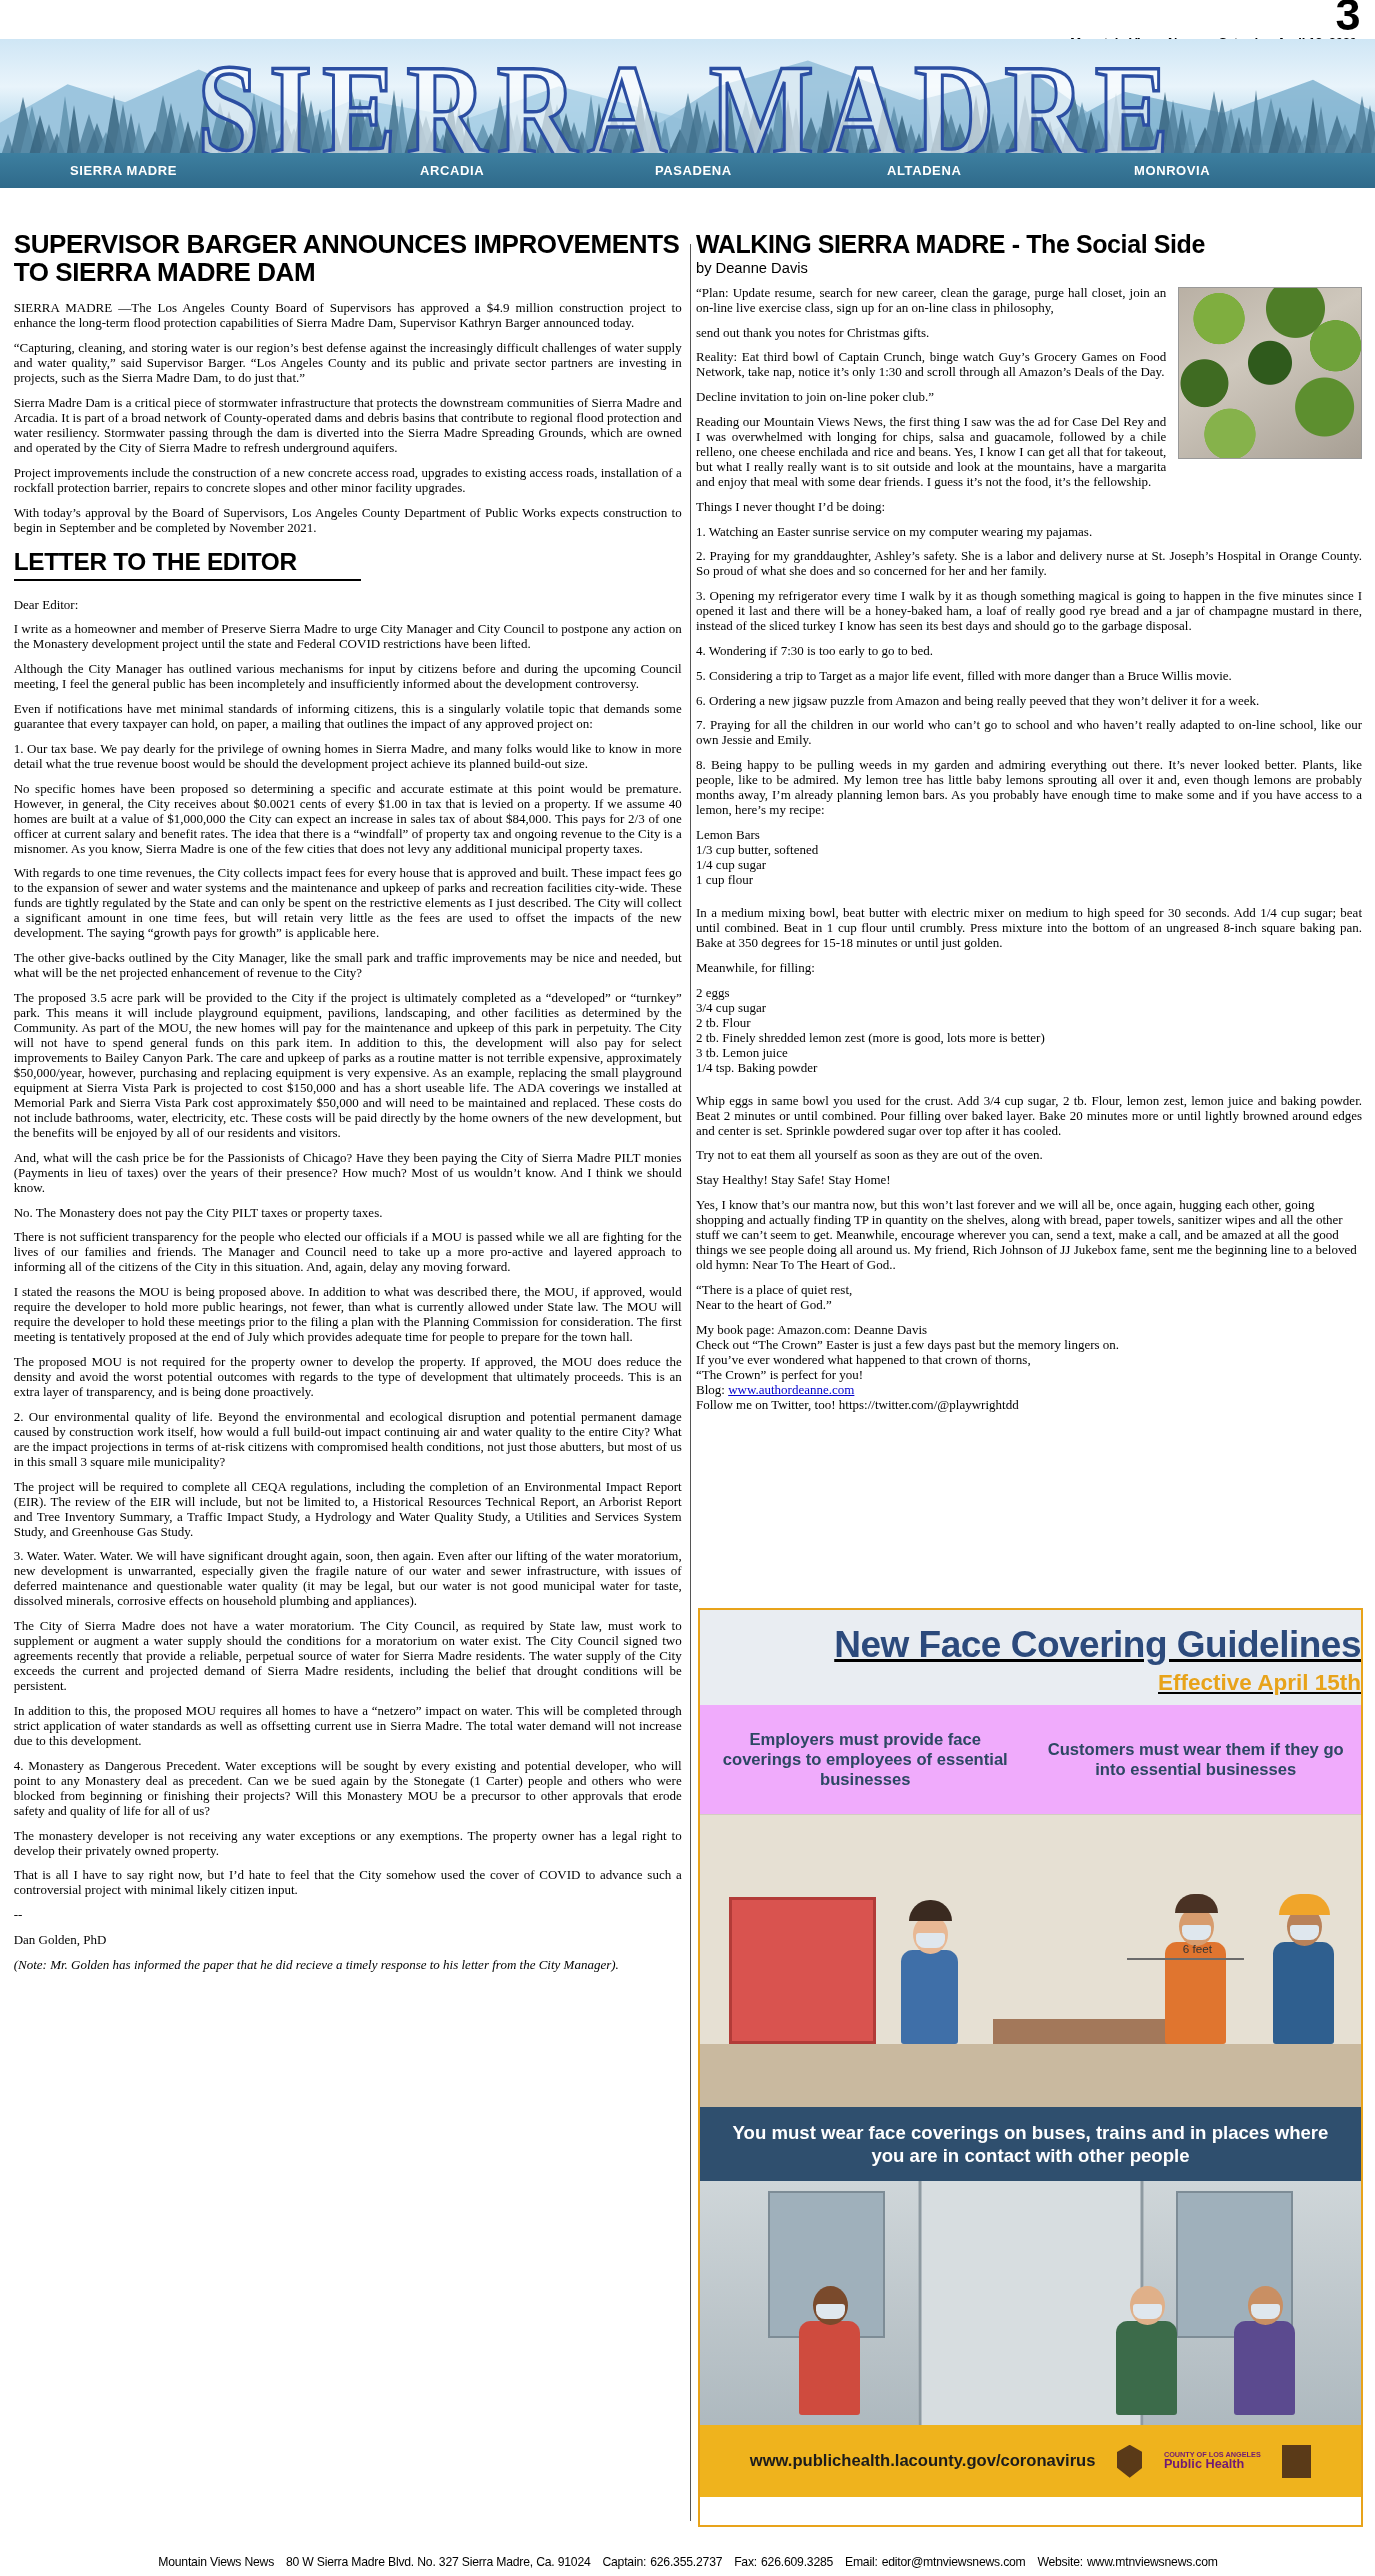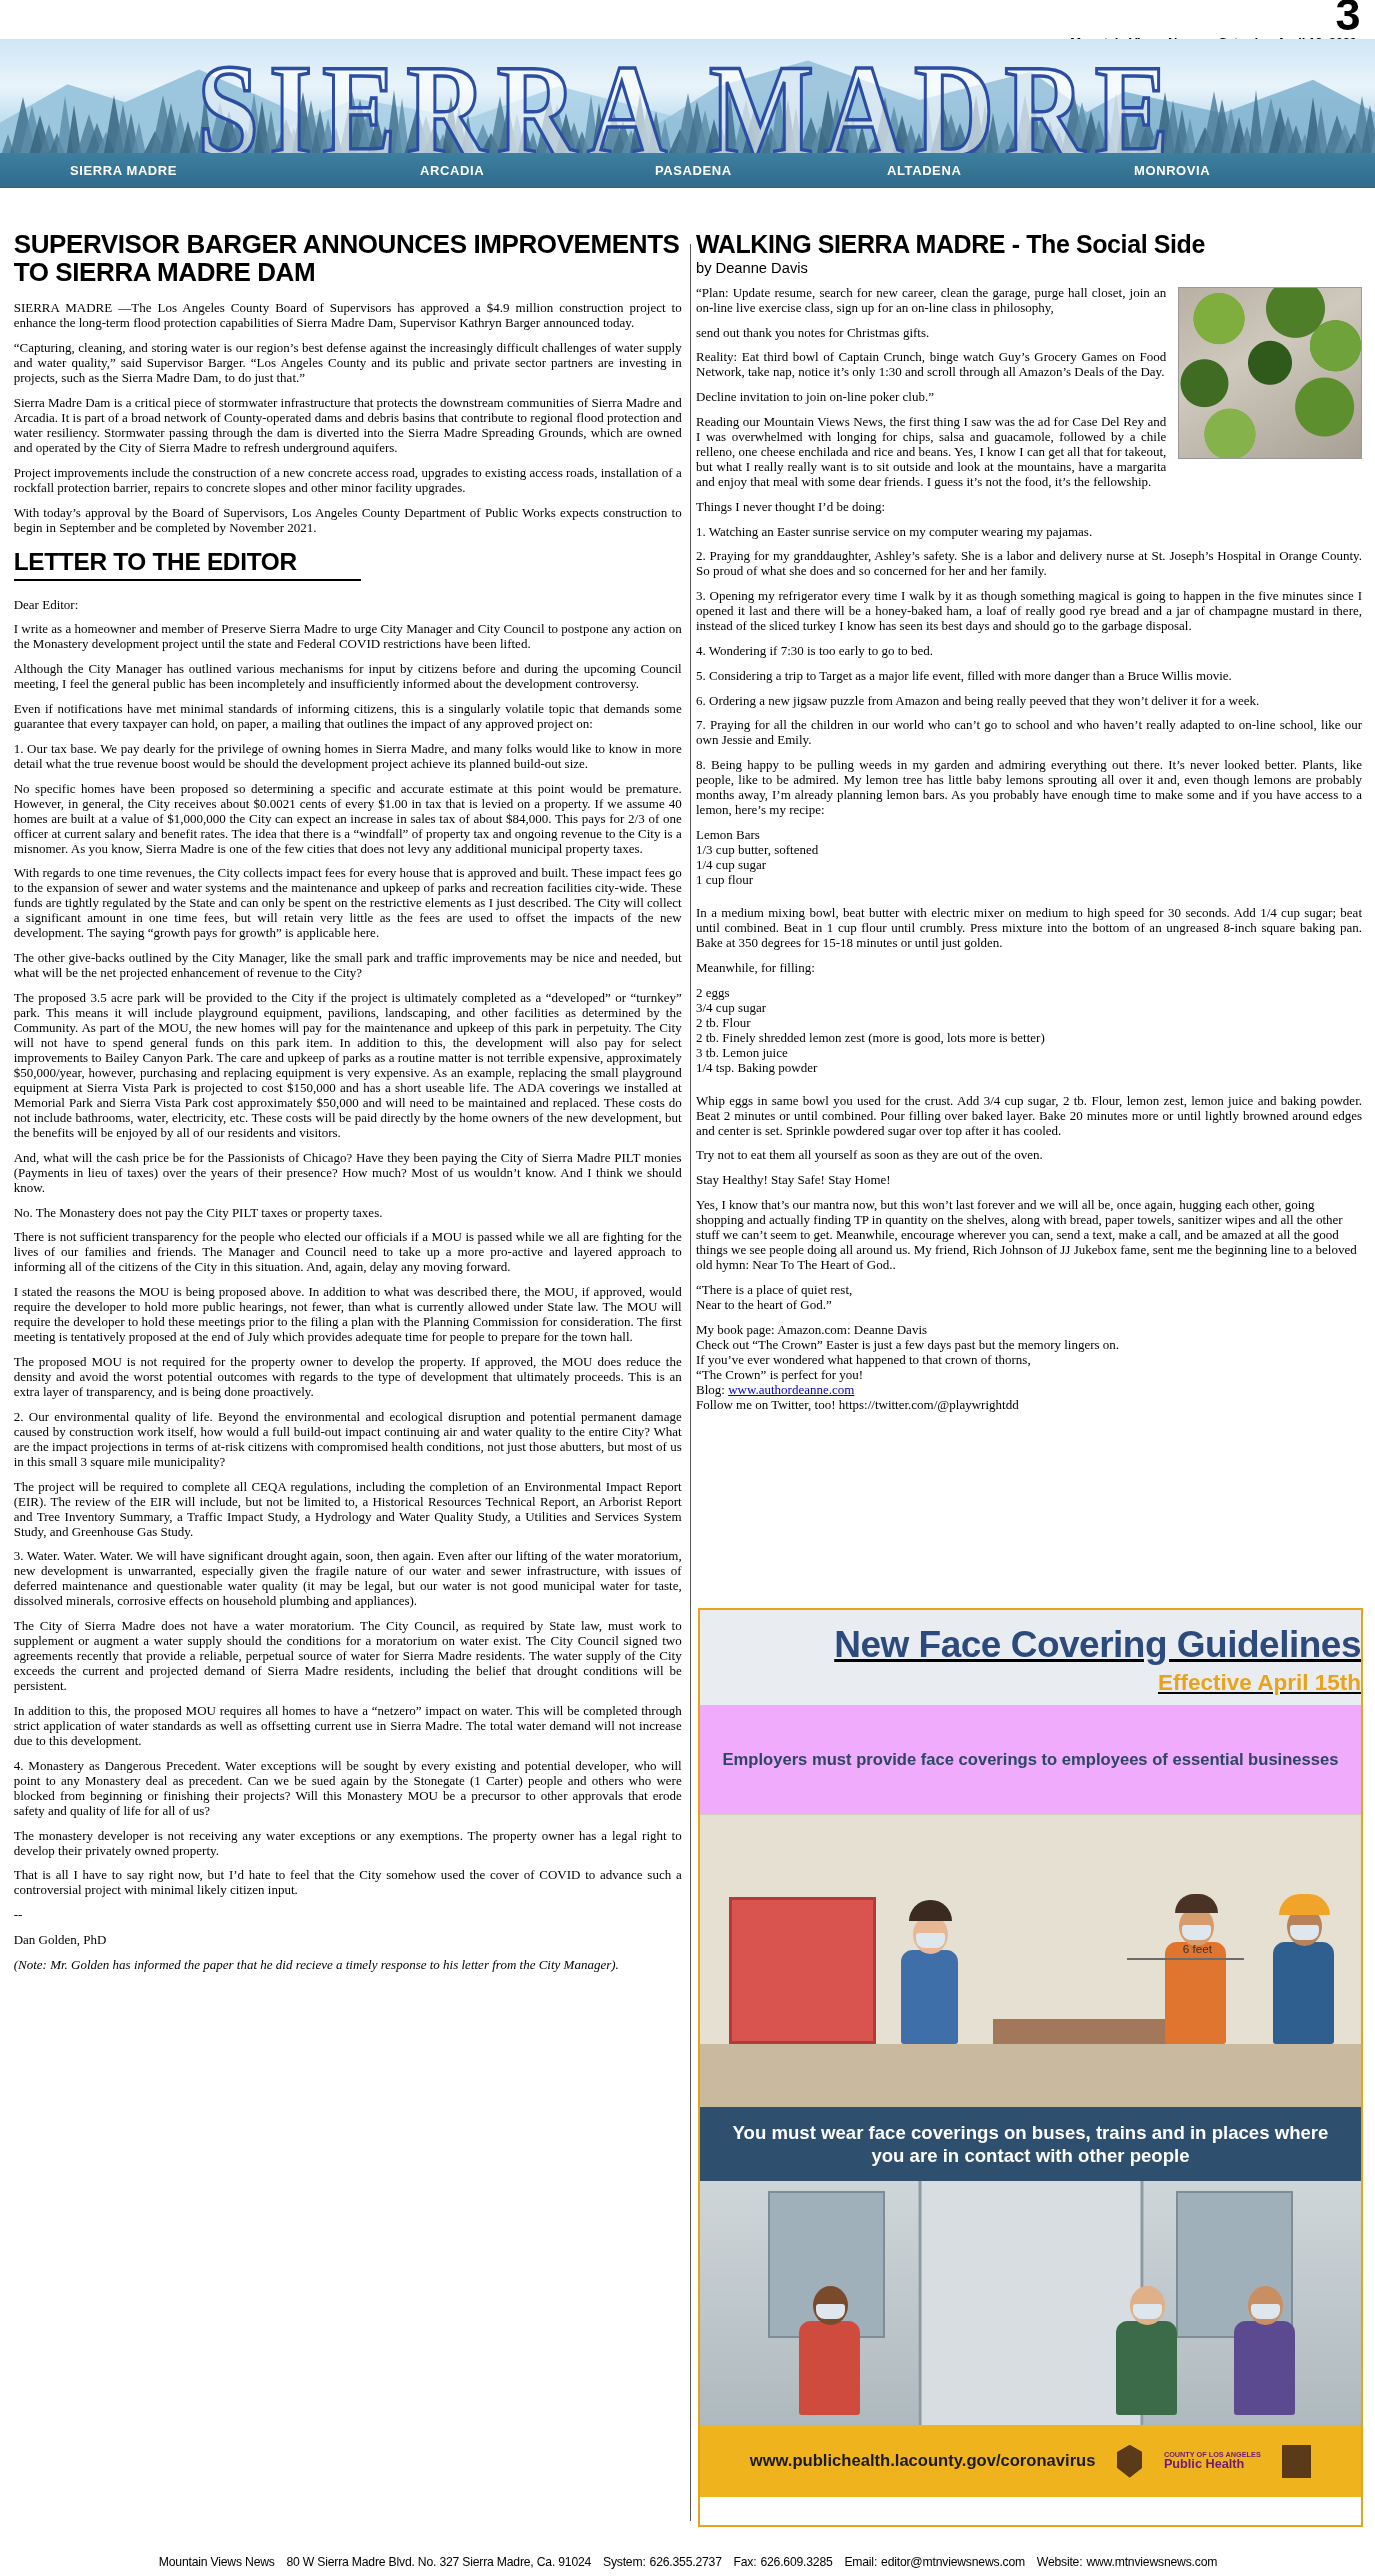--- a/index.html
+++ b/index.html
@@ -517,20 +517,23 @@
 <div class="ad">
   <div class="ad-head">
     <p class="ad-title">New Face Covering Guidelines</p>
     <p class="ad-sub">Effective April 15th</p>
   </div>
 
   <div class="ad-panels">
     <div class="ad-panel">
       <p>Employers must provide face coverings to employees of essential businesses</p>
     </div>
+    <div class="ad-panel">
+      <p>Customers must wear them if they go into essential businesses</p>
+    </div>
   </div>
 
   <div class="ad-illo">
     <div style="position:absolute;left:0;bottom:0;width:100%;height:63px;background:#c9b99f;"></div>
     <div style="position:absolute;left:29px;bottom:63px;width:147px;height:147px;background:#d9534f;border:3.9px solid #b23b38;"></div>
     <div style="position:absolute;left:293px;bottom:63px;width:215px;height:25.4px;background:#a3785a;"></div>
 
     <div class="fig" style="left:195px;bottom:63px;width:68px;height:147px;">
       <div class="body-sh" style="left:5.9px;bottom:0;width:57px;height:94px;background:#3f6fa8;"></div>
       <div class="head" style="left:17.6px;bottom:90px;width:35px;height:39px;background:#e8b894;"></div>
@@ -590,21 +593,21 @@
       <small>COUNTY OF LOS ANGELES</small>
       <span>Public Health</span>
     </span>
     <span style="width:29px;height:33px;background:#5a3a18;display:inline-block;"></span>
   </div>
 </div>
 
 <div class="footer">
   <span>Mountain Views News</span><span class="sep"></span>
   <span>80 W Sierra Madre Blvd.  No. 327   Sierra Madre, Ca.  91024</span><span class="sep"></span>
-  <span>System:</span>
+  <span>Captain:</span>
   <span>626.355.2737</span><span class="sep"></span>
   <span>Fax:</span>
   <span>626.609.3285</span><span class="sep"></span>
   <span>Email:</span>
   <span>editor@mtnviewsnews.com</span><span class="sep"></span>
   <span>Website:</span>
   <span>www.mtnviewsnews.com</span>
 </div>
 
 

